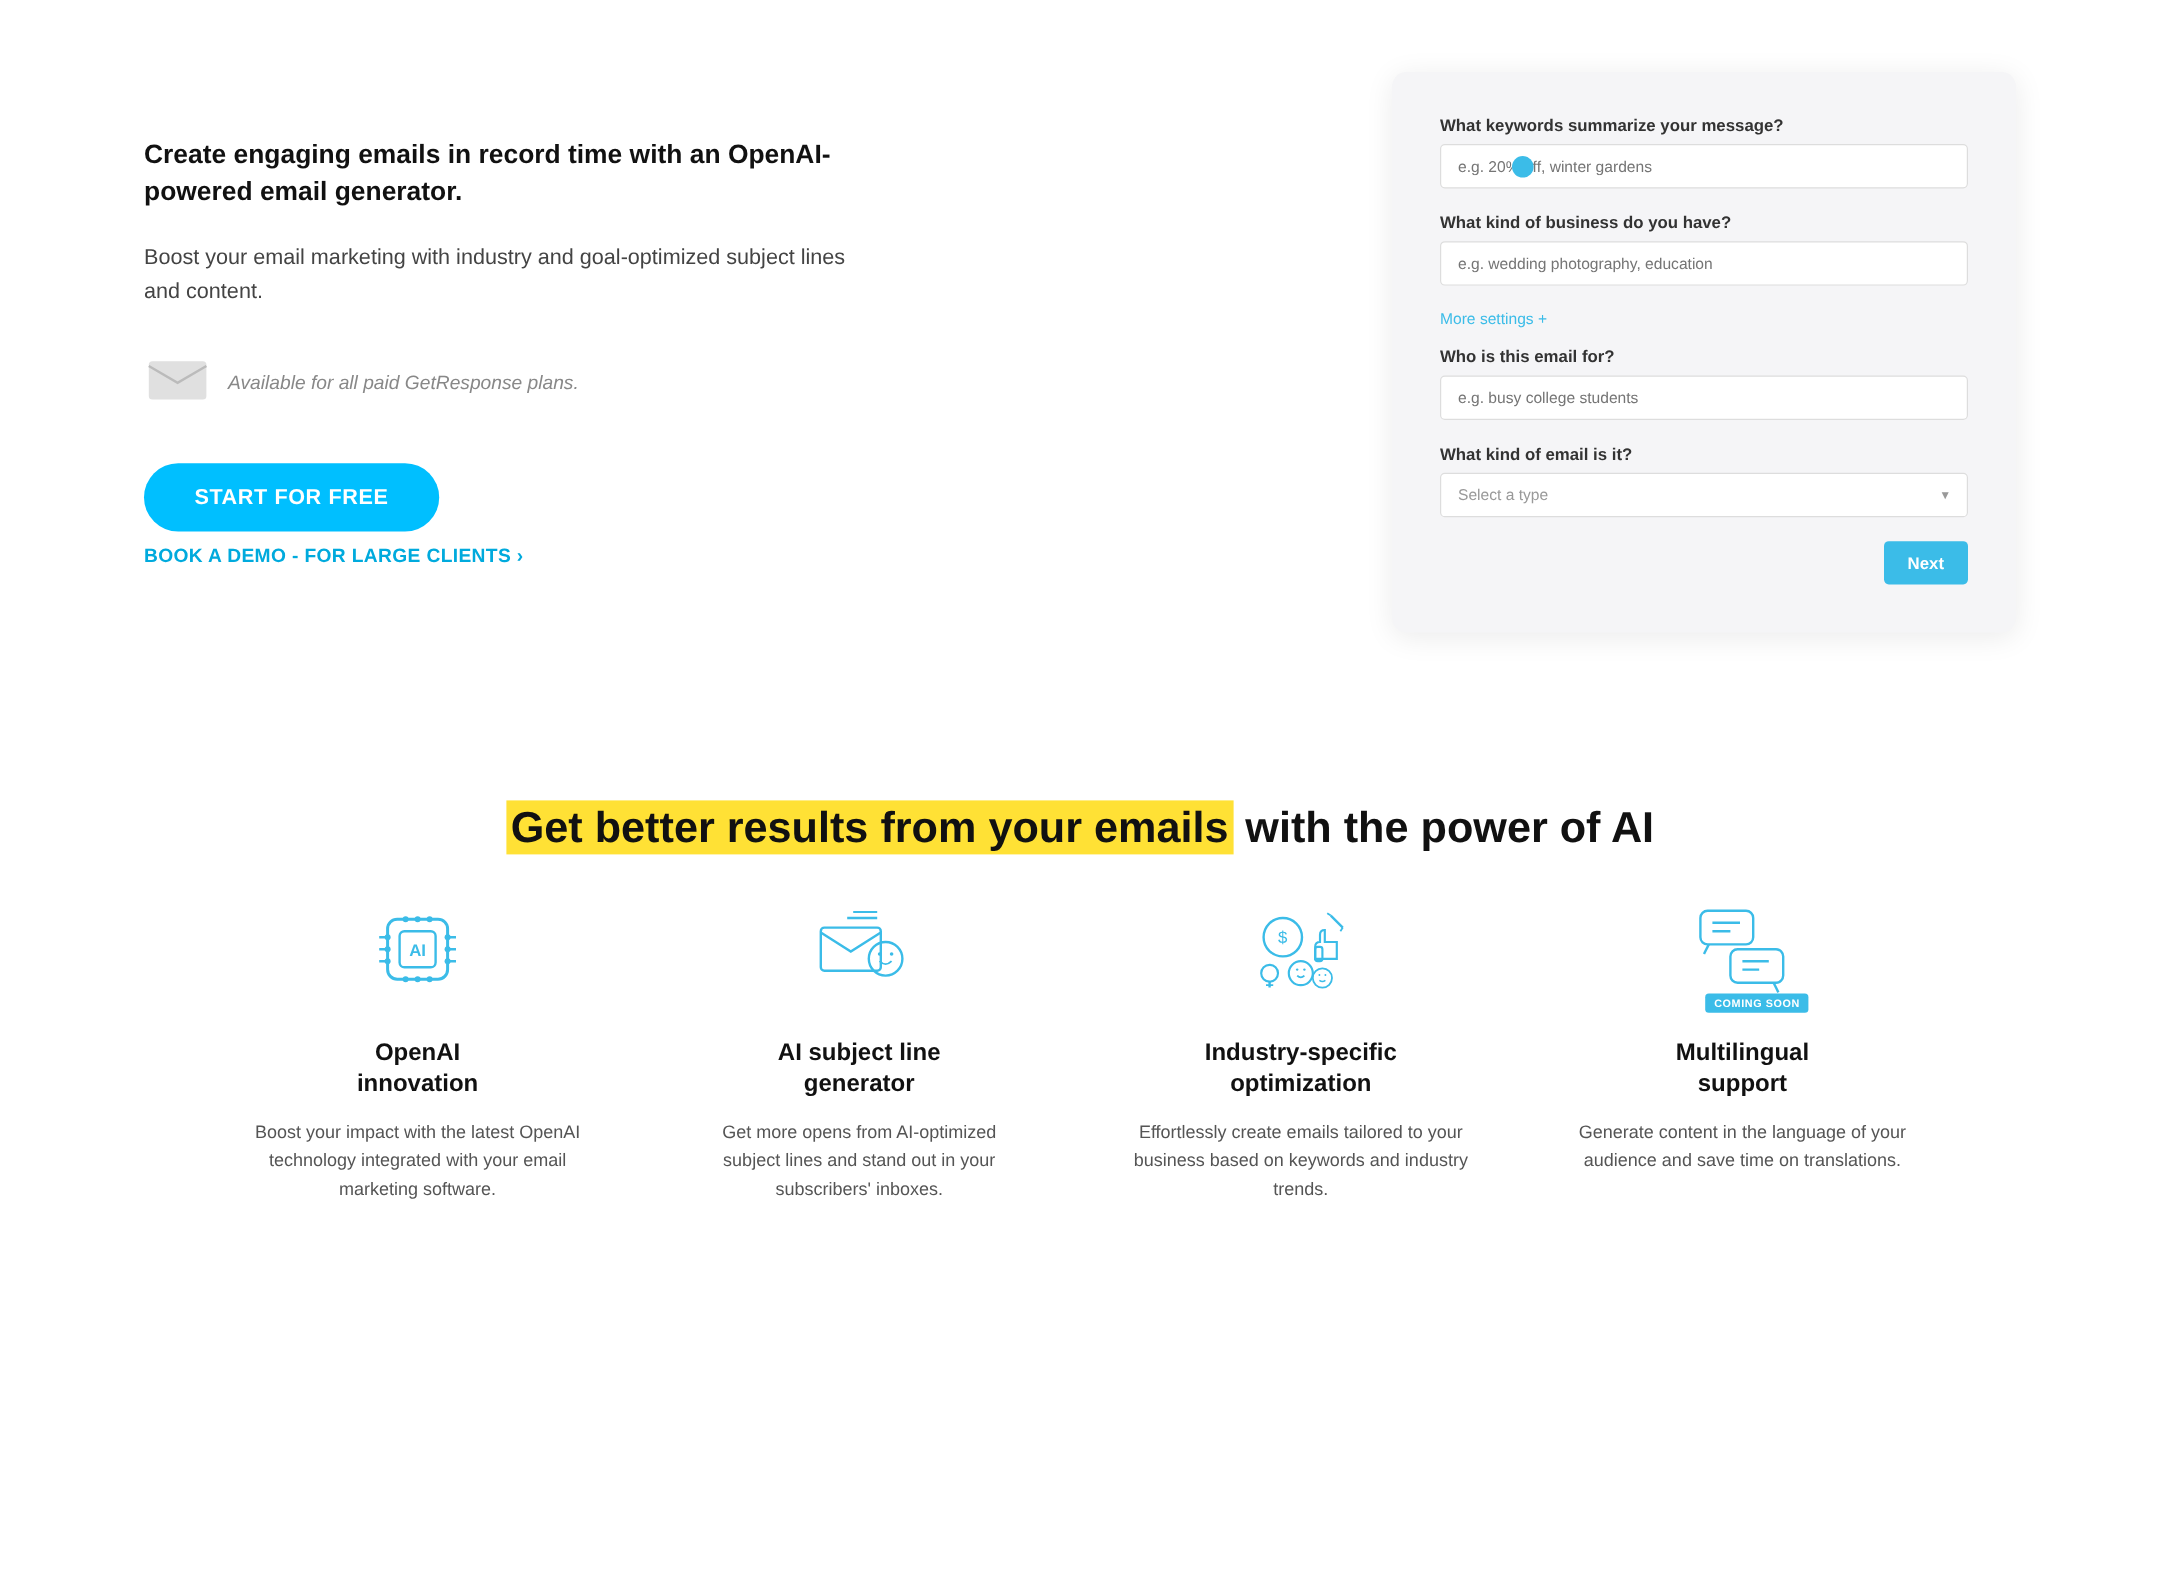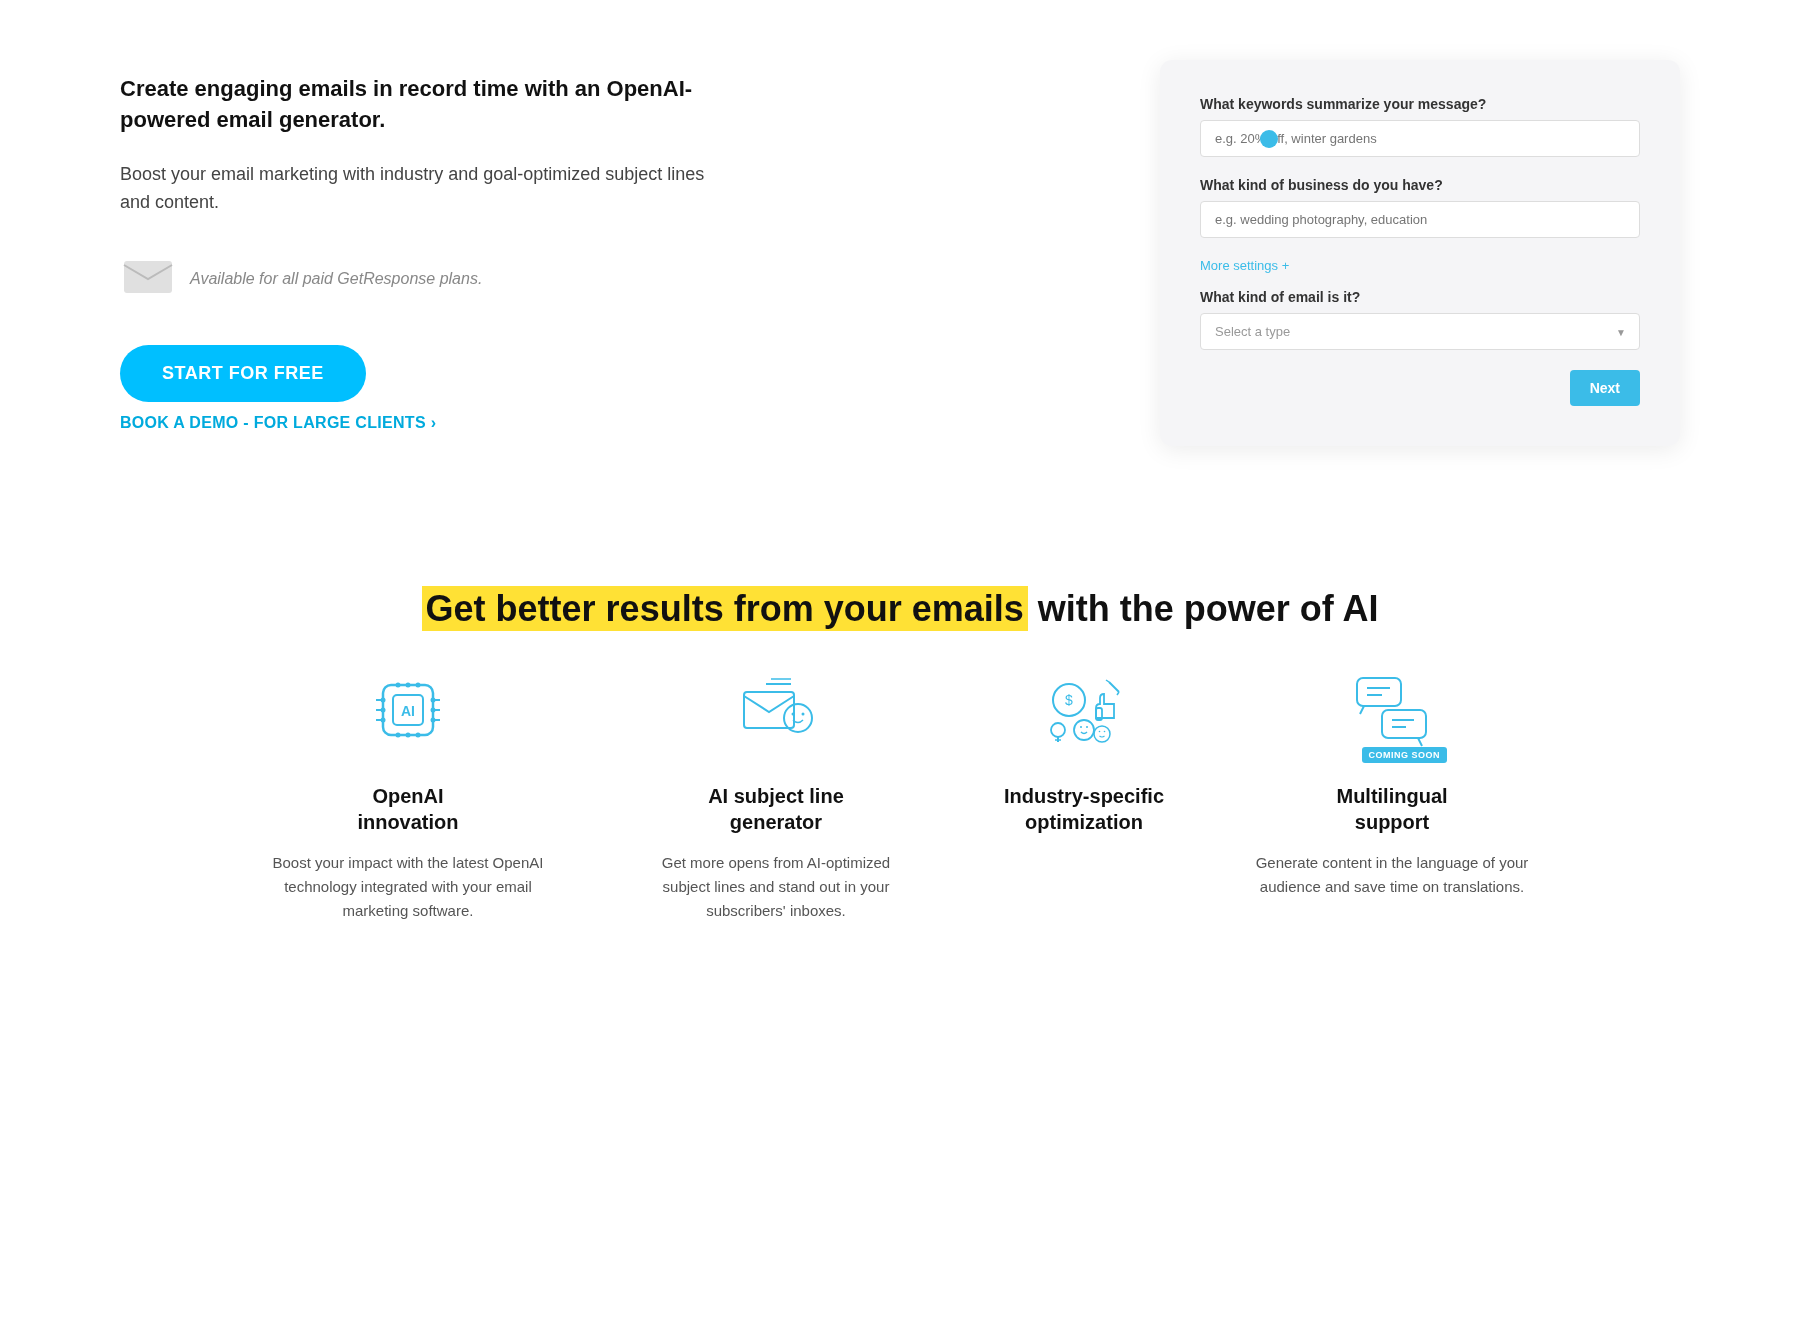--- a/index.html
+++ b/index.html
@@ -320,20 +320,24 @@
           </div>
         </div>
 
         <div class="form-preview-field">
           <label class="form-preview-label">What kind of business do you have?</label>
           <input class="form-preview-input" type="text" readonly="" placeholder="e.g. wedding photography, education" style="">
         </div>
 
         <span class="form-more-settings">More settings +</span>
 
+        <div class="form-preview-field">
+          <label class="form-preview-label">Who is this email for?</label>
+          <input class="form-preview-input" type="text" readonly="" placeholder="e.g. busy college students" style="">
+        </div>
 
         <div class="form-preview-field">
           <label class="form-preview-label">What kind of email is it?</label>
           <div class="form-select-wrapper">
             <select class="form-preview-select">
               <option value="">Select a type</option>
             </select>
           </div>
         </div>
 
@@ -428,20 +432,21 @@
             <circle cx="55.5" cy="61.5" r="0.8" fill="#3BBCE8"></circle>
             <circle cx="60.5" cy="61.5" r="0.8" fill="#3BBCE8"></circle>
             <path d="M55.5 66 Q58 68 60.5 66" stroke="#3BBCE8" stroke-width="1.2" fill="none"></path>
 
             <circle cx="14" cy="60" r="7" stroke="#3BBCE8" stroke-width="1.8" fill="none"></circle>
             <line x1="14" y1="67" x2="14" y2="72" stroke="#3BBCE8" stroke-width="2"></line>
             <line x1="11" y1="70" x2="17" y2="70" stroke="#3BBCE8" stroke-width="1.5"></line>
           </svg>
         </div>
         <h3 class="feature-title">Industry-specific<br>optimization</h3>
+        <p class="feature-desc">Effortlessly create emails tailored to your business based on keywords and industry trends.</p>
       </div>
 
       <div class="feature-card">
         <div class="feature-icon" style="position:relative;">
           <svg class="icon-svg" viewBox="0 0 80 80" fill="none" xmlns="http://www.w3.org/2000/svg">
 
             <rect x="5" y="8" width="44" height="28" rx="6" stroke="#3BBCE8" stroke-width="2" fill="none"></rect>
             <line x1="15" y1="18" x2="38" y2="18" stroke="#3BBCE8" stroke-width="2"></line>
             <line x1="15" y1="25" x2="30" y2="25" stroke="#3BBCE8" stroke-width="2"></line>
             <path d="M12 36 L8 44" stroke="#3BBCE8" stroke-width="2"></path>

